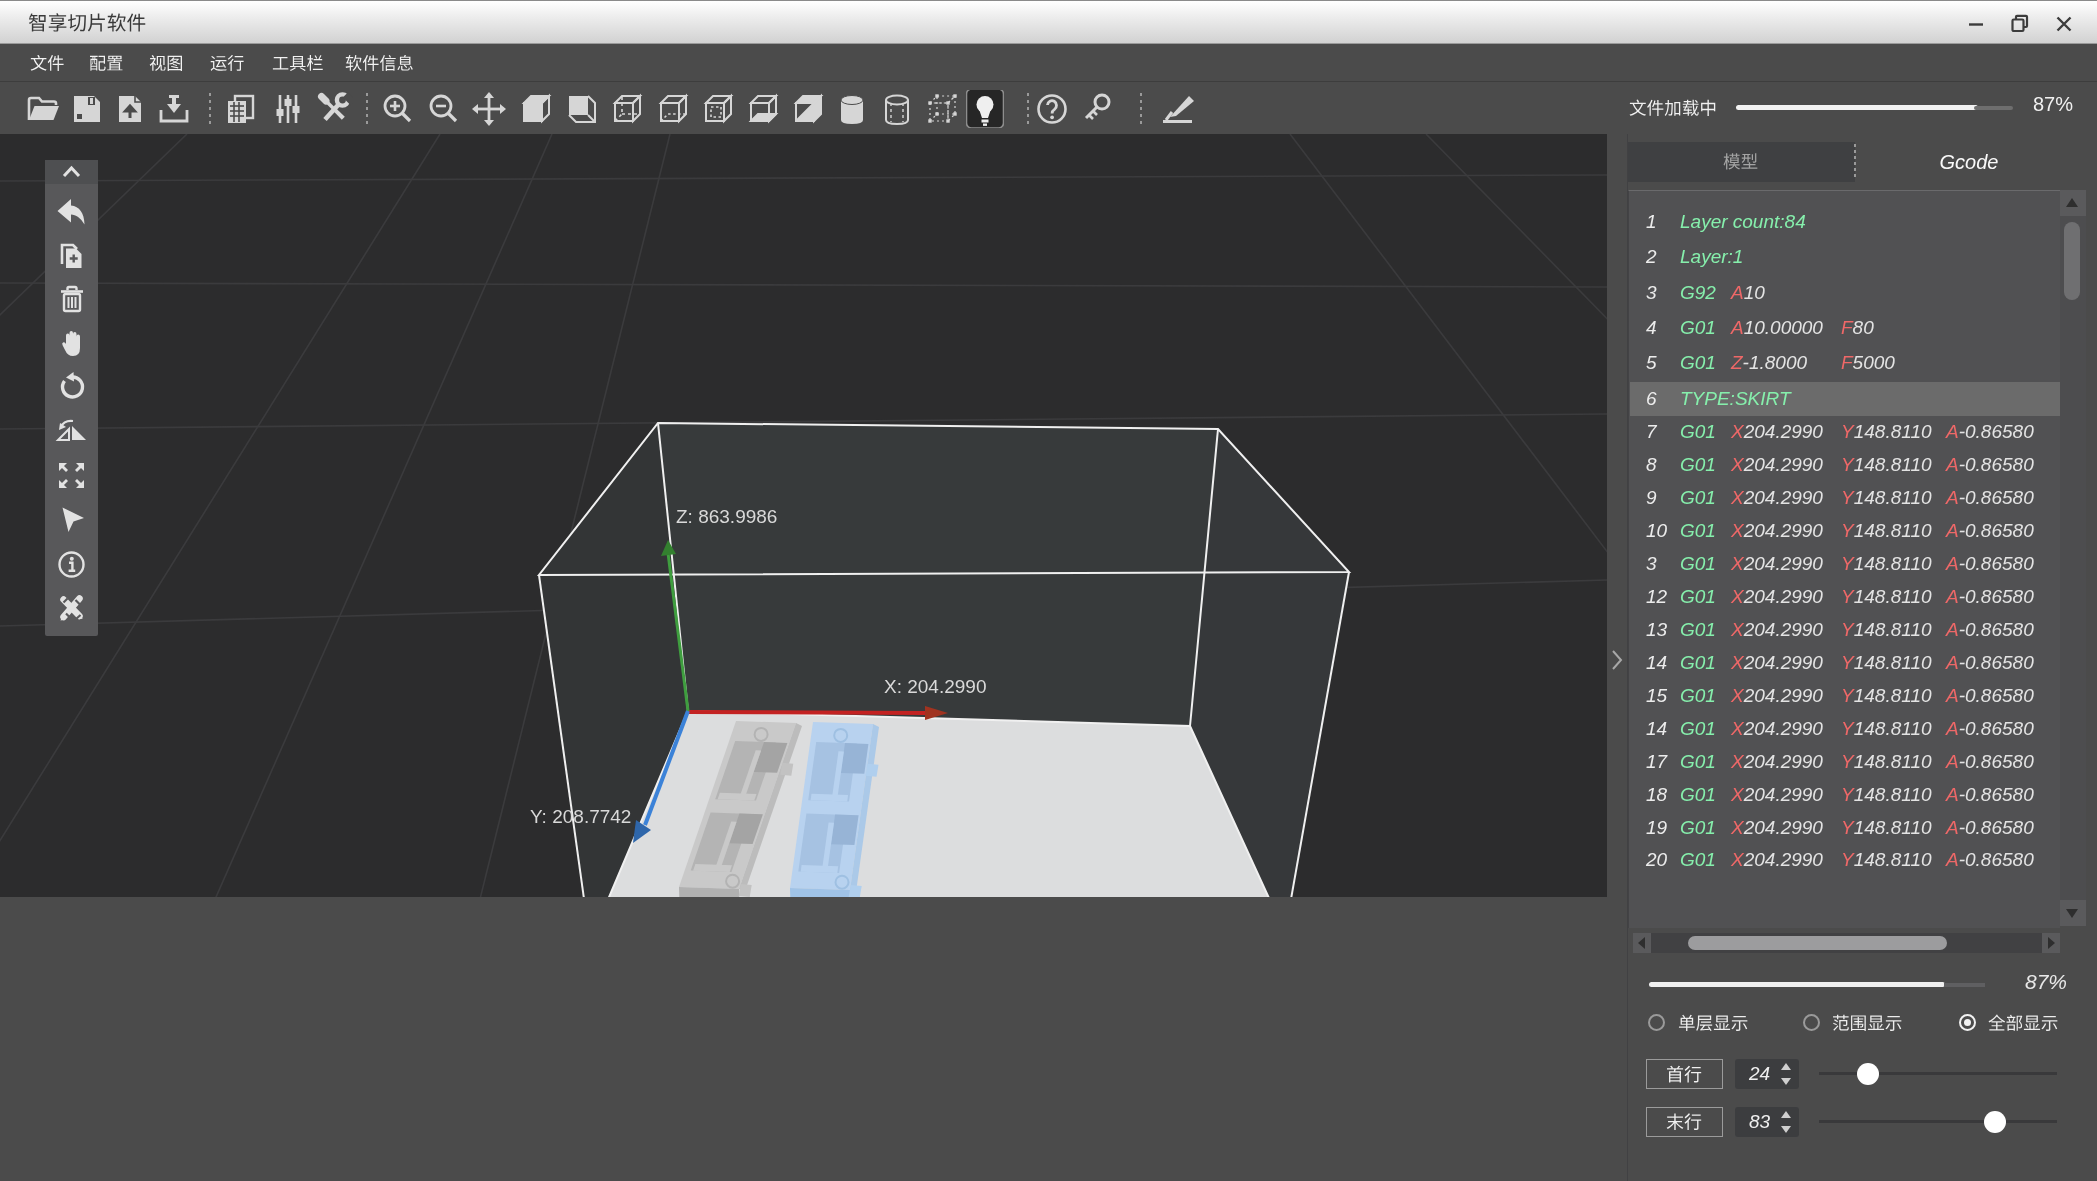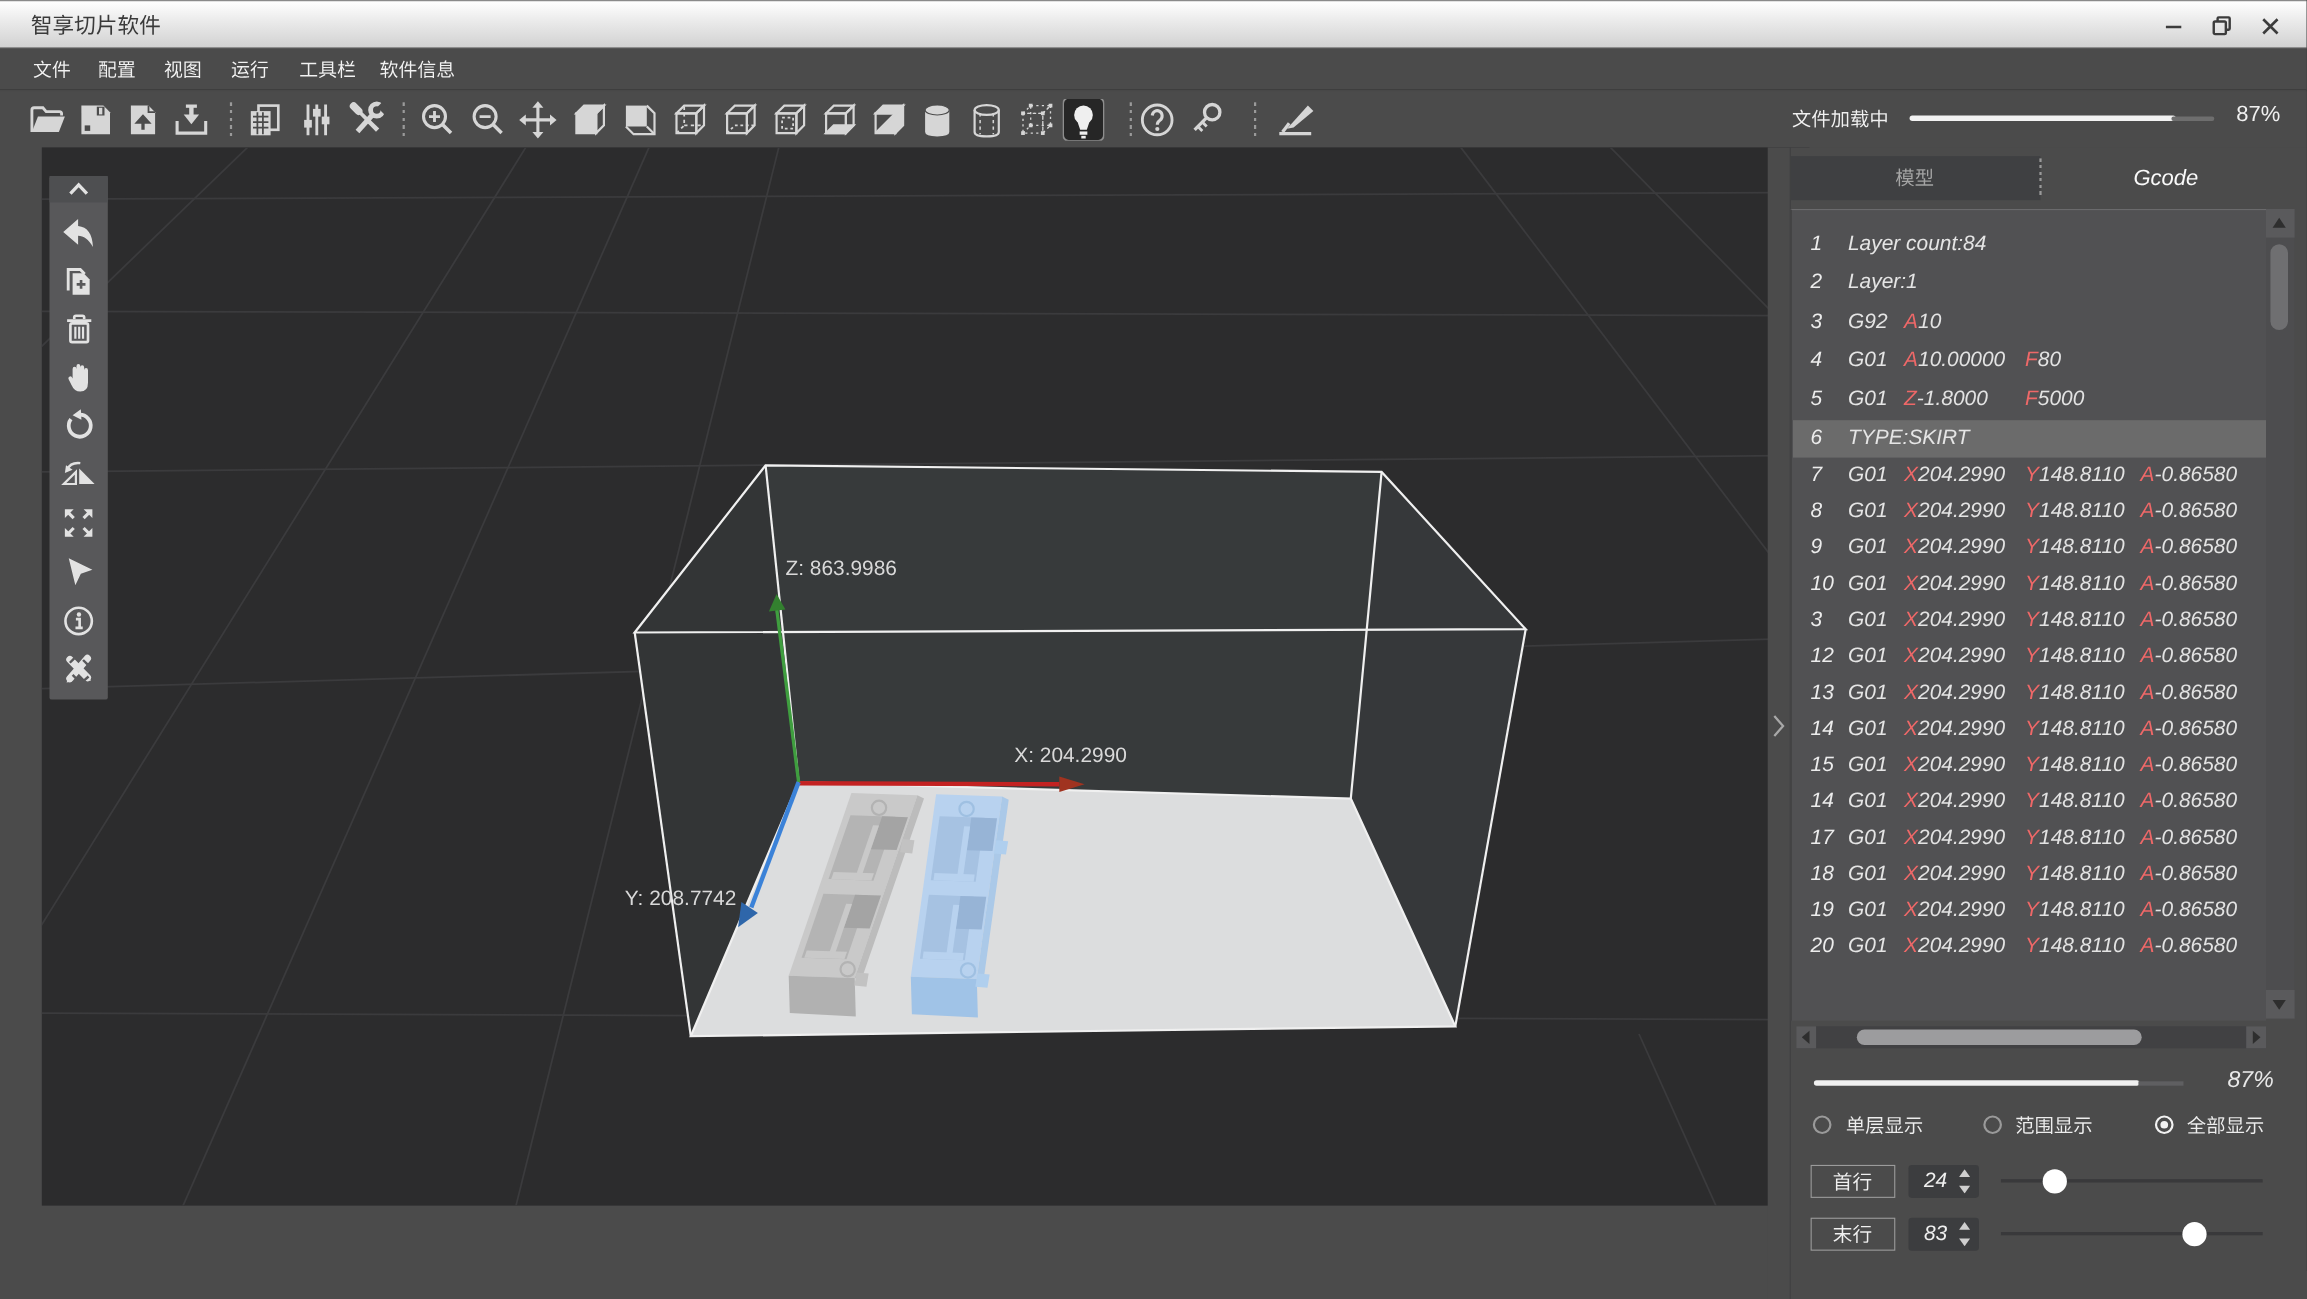--- a/index.html
+++ b/index.html
@@ -21,42 +21,42 @@
   
   #toolbar { left:0; top:83px; width:2097px; height:51px; background:#4b4b4b; }
   .ticon { top:90px; width:38px; height:38px; }
   .tsep { width:2px; height:32px;
     background:repeating-linear-gradient(#9a9a9a 0 3px, transparent 3px 7px); }
   #loadbar-w { left:1736px; top:105px; width:242px; height:5px; background:#f2f2f2; border-radius:3px; }
   #loadbar-g { left:1974px; top:106px; width:39px; height:4px; background:#6e6e6e; border-radius:2px; }
   #loadpct { left:2033px; top:93px; font-size:20px; color:#f0f0f0; }
 
   
-  #viewport { left:0; top:134px; width:1607px; height:962px; background:#2c2c2d; overflow:hidden;margin-left:38px; }
+  #viewport { left:0; top:134px; width:1607px; height:763px; background:#2c2c2d; overflow:hidden; }
   #gutter { left:1607px; top:134px; width:21px; height:1047px; background:#4b4b4b; }
 
   
   #palette { left:45px; top:160px; width:53px; height:476px; background:#58585a; border-radius:2px; }
   .picon { left:9px; width:35px; height:35px; }
 
   
   #panel { left:1628px; top:134px; width:469px; height:1047px; background:#4b4b4b;font-style:italic; }
   #tab-model { left:0px; top:8px; width:227px; height:40px; background:#3f4042; color:#a4a4a4;
      font-size:20px; text-align:center; line-height:40px; }
   #tab-gcode { left:227px; top:8px; width:228px; height:40px; color:#fafafa;
      font-size:20px; text-align:center; line-height:40px; }
   #tabsep { left:226px; top:10px; width:2px; height:36px;
     background:repeating-linear-gradient(#9a9a9a 0 3px, transparent 3px 6px); }
 
   #list { left:0px; top:56px; width:432px; height:738px; background:#515153;
     border-top:1px solid #6a6a6c; border-left:1px solid #434345; }
   .row { position:absolute; left:1px; width:432px; height:34px; font-size:19px; line-height:34px; }
   .row.hl { background:#6b6b6b; }
   .ln { position:absolute; left:16px; width:38px; text-align:left; color:#ececec; }
-  .g { color:#e5e5e5; } .p { color:#ee6868; } .w { color:#e3e3e3; }
+  .g { color:#86efac; } .p { color:#ee6868; } .w { color:#e3e3e3; }
   .c1 { position:absolute; left:50px; } .c2 { position:absolute; left:101px; }
   .c3 { position:absolute; left:211px; } .c4 { position:absolute; left:316px; }
 
   
   #vsb { left:432px; top:56px; width:26px; height:736px; background:#4d4d4f; }
   .sbbtn { position:absolute; width:26px; height:26px; background:#5a5a5c; }
   #vthumb { position:absolute; left:4px; top:32px; width:16px; height:78px; background:#6f6f71; border-radius:8px; }
 
   
   #hsb { left:5px; top:799px; width:427px; height:20px; background:#414143; }

